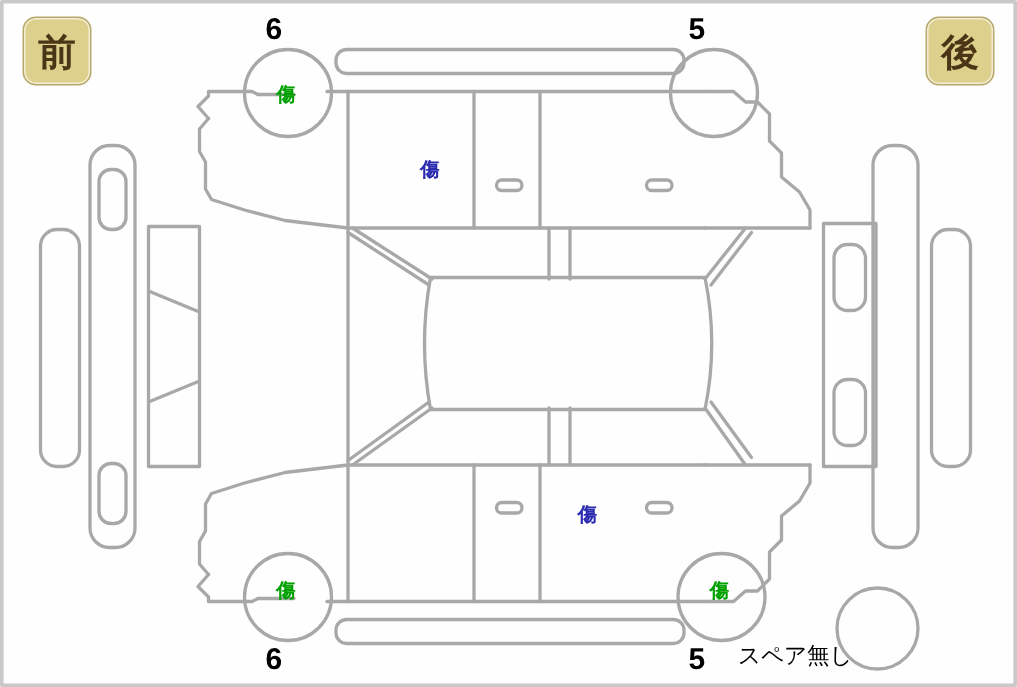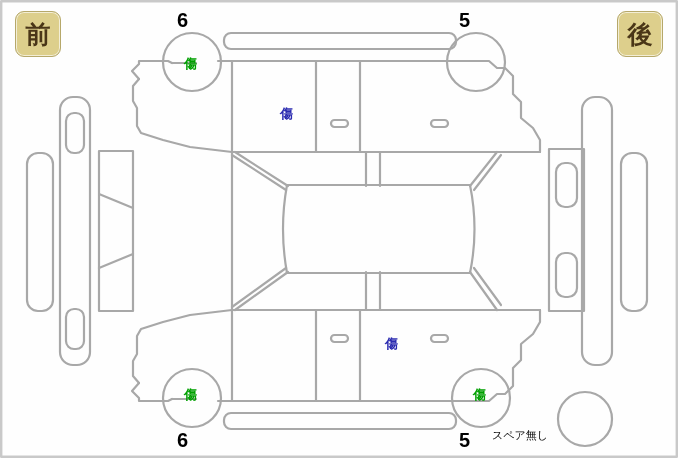--- a/index.html
+++ b/index.html
@@ -76,24 +76,24 @@
   #damage-wheel-fr { left: 184px; top: 388px; }
   #damage-wheel-rr { left: 473px; top: 388px; }
   #damage-body-upper { left: 280px; top: 107px; }
   #damage-body-lower { left: 385px; top: 337px; }
 
   
   #spare-note {
     position: absolute;
     left: 492px;
     top: 431px;
-    font-size: 11px;
+    font-size: 15px;
     color: #000000;
     line-height: 1;
-    font-family: Liberation Mono, monospace;
+    font-family: Liberation Serif, serif;
     white-space: nowrap;
   }
 </style>
 </head>
 <body>
 
 <div id="canvas">
 
   <svg id="diagram-svg" viewBox="0 0 678 458">
     <g fill="none" stroke="#a8a8a8" stroke-width="2.2" stroke-linejoin="round" stroke-linecap="round">

